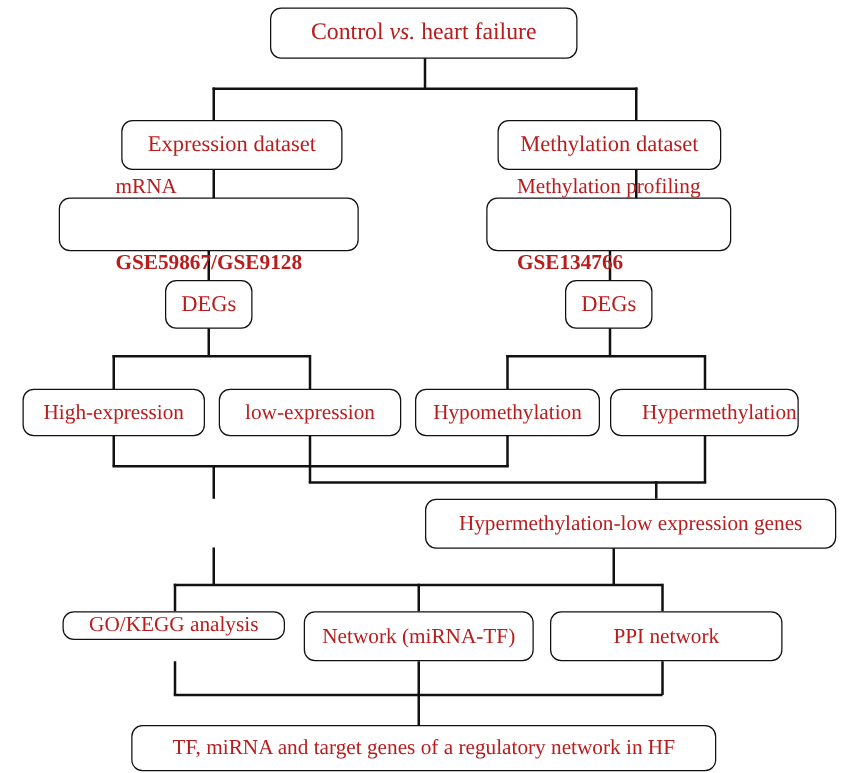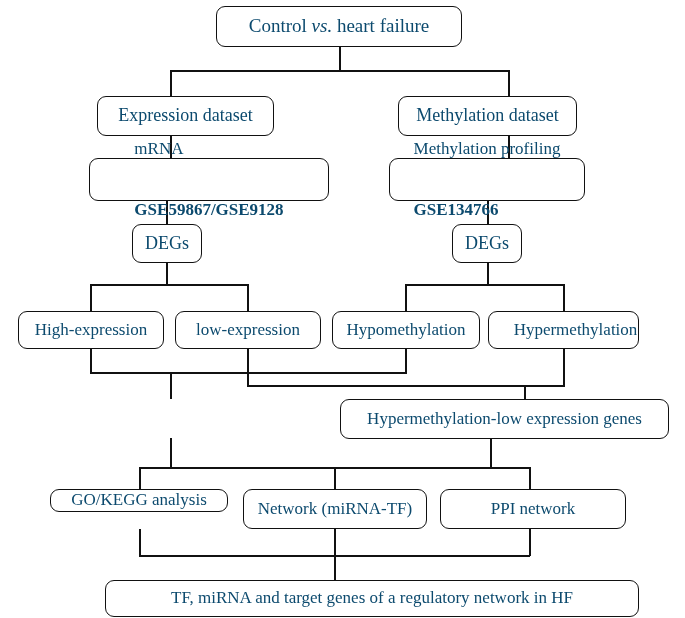--- a/index.html
+++ b/index.html
@@ -19,21 +19,21 @@
   .node {
     position: absolute;
     box-sizing: border-box;
     border: 1.6px solid #111111;
     border-radius: 9px;
     background: #ffffff;
     display: flex;
     align-items: center;
     justify-content: center;
     text-align: left;
-    color: #0c4a6e;
+    color: #b91c1c;
     line-height: 1.18;
     z-index: 3;
     white-space: pre;
   }
   .node .txt { display: block; }
   .node .line2 { display: block; font-weight: bold; }
   em { font-style: italic; }
 
   
   .vline {
@@ -103,21 +103,21 @@
   </div>
 
   <div class="node" style="left:97px; top:96px; width:177px; height:40px; font-size:18px;">
     <span>Expression dataset</span>
   </div>
 
   <div class="node" style="left:398px; top:96px; width:179px; height:40px; font-size:18px;">
     <span>Methylation dataset</span>
   </div>
 
-  <div class="node" style="left:47px; top:158px; width:240px; height:43px; font-size:17px;margin-left:42px;">
+  <div class="node" style="left:47px; top:158px; width:240px; height:43px; font-size:17px;">
     <span>
       <span class="txt">mRNA</span>
       <span class="line2">GSE59867/GSE9128</span>
     </span>
   </div>
 
   <div class="node" style="left:389px; top:158px; width:196px; height:43px; font-size:17px;">
     <span>
       <span class="txt">Methylation profiling</span>
       <span class="line2">GSE134766</span>
@@ -158,17 +158,17 @@
   </div>
 
   <div class="node" style="left:243px; top:489px; width:184px; height:40px; font-size:17px;">
     <span>Network (miRNA-TF)</span>
   </div>
 
   <div class="node" style="left:440px; top:489px; width:186px; height:40px; font-size:17px;">
     <span>PPI network</span>
   </div>
 
-  <div class="node" style="left:105px; top:580px; width:534px; height:37px; font-size:17px;">
+  <div class="node" style="left:105px; top:580px; width:468px; height:37px; font-size:17px;">
     <span>TF, miRNA and target genes of a regulatory network in HF</span>
   </div>
 
 </div>
 
 </body></html>

